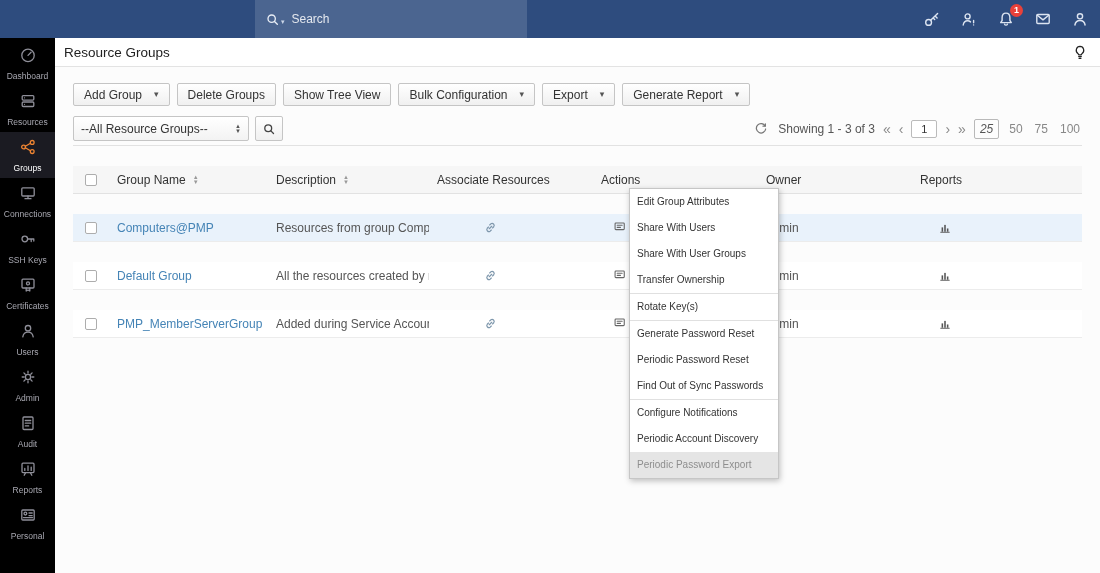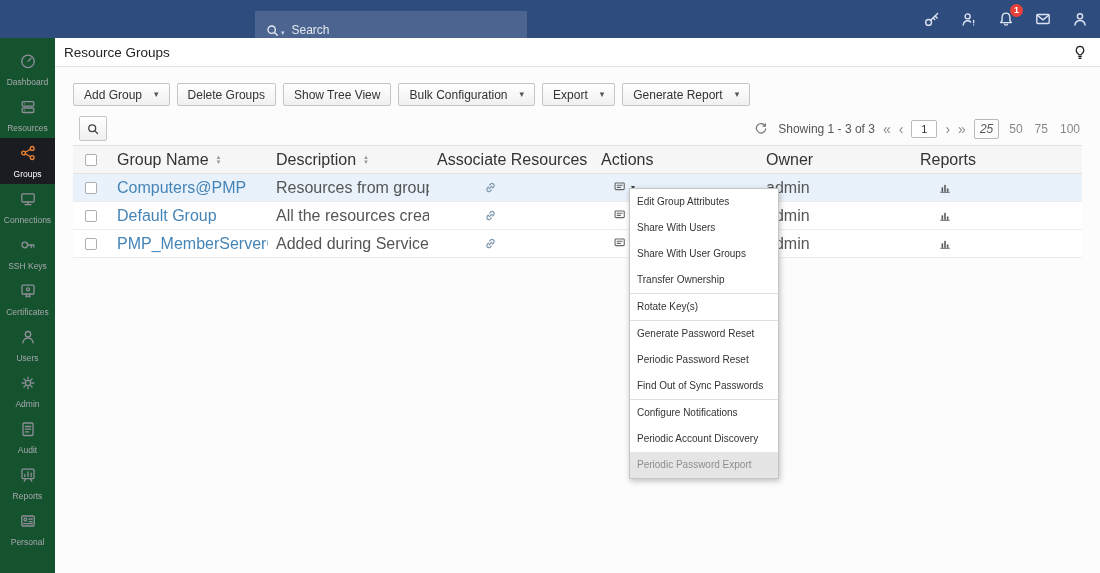--- a/index.html
+++ b/index.html
@@ -8,32 +8,32 @@
     position: relative;
     font-family: "Liberation Sans", sans-serif;
     background: #fff;
     overflow: hidden;
   }
 
   
   .hdr { position:absolute; top:0; left:0; right:0; height:38px; background:#2e4c7e; z-index:30; }
   .logo { position:absolute; left:12px; top:10px; display:flex; align-items:flex-start; gap:2px; color:#fff; font-size:15px; font-weight:700; white-space:nowrap; }
   .logo svg { margin-top:-2px; }
-  .hdr-search { position:absolute; left:255px; top:0; width:272px; height:38px; background:rgba(255,255,255,.14); display:flex; align-items:center; padding:0 10px;margin-top:11px; }
+  .hdr-search { position:absolute; left:255px; top:0; width:272px; height:38px; background:rgba(255,255,255,.14); display:flex; align-items:center; padding:0 10px; }
   .hdr-search .mag { color:#e9eef6; display:flex; }
   .scope-caret { color:#ccd7e8; font-size:7px; margin:5px 7px 0 1px; }
   .scope-caret::after { content:"▾"; }
   .hdr-input { background:transparent; border:none; outline:none; color:#fff; font-size:12px; width:190px; }
   .hdr-input::placeholder { color:rgba(255,255,255,.85); }
   .hdr-icons { position:absolute; right:10px; top:0; height:38px; display:flex; align-items:center; gap:17px; color:#dce4f1; }
   .hicon { position:relative; width:20px; height:20px; display:flex; align-items:center; justify-content:center; cursor:pointer; }
   .badge { position:absolute; top:-5px; right:-7px; min-width:13px; height:13px; border-radius:7px; background:#e8413a; color:#fff; font-size:9px; line-height:13px; text-align:center; padding:0 2px; font-weight:700; }
 
   
-  .sidebar { position:absolute; left:0; top:38px; bottom:0; width:55px; background:#14532d; z-index:20; padding-top:8px; }
+  .sidebar { position:absolute; left:0; top:38px; bottom:0; width:55px; background:#000000; z-index:20; padding-top:2px; }
   .sb-item { height:46px; display:flex; flex-direction:column; align-items:center; justify-content:center; gap:3px; color:#8f8f99; cursor:pointer; }
   .sb-label { font-size:8.5px; color:#a8a8b1; }
   .sb-item.active { background:#1b1b22; color:#ef8532; }
   .sb-item.active .sb-label { color:#fff; }
 
   
   .content { position:absolute; left:55px; top:38px; right:0; bottom:0; background:#fcfcfc; }
   .titlebar { height:29px; background:#fff; border-bottom:1px solid #e3e3e3; display:flex; align-items:center; padding:0 12px 0 9px; }
   .page-title { font-size:13.5px; color:#222; }
   .bulb { margin-left:auto; color:#222; cursor:pointer; display:flex; }
@@ -59,21 +59,21 @@
   .pg { color:#8a8a8a; font-size:14px; cursor:pointer; line-height:1; }
   .pg-first::after { content:"«"; } .pg-prev::after { content:"‹"; }
   .pg-next::after  { content:"›"; } .pg-last::after { content:"»"; }
   .pg-input { width:26px; height:18px; border:1px solid #bbb; border-radius:2px; text-align:center; font-size:11px; color:#333; }
   .size { color:#888; cursor:pointer; padding:2px 2px; }
   .size.active { border:1px solid #b9b9b9; background:#fdfdfd; color:#555; padding:2px 5px; border-radius:2px;font-style:italic; }
 
   
   .table { margin:4px 18px 0; border-top:1px solid #e2e2e2; }
   .trow { display:grid; grid-template-columns:36px 159px 161px 164px 165px 154px 1fr;
-          align-items:center; height:28px; border-bottom:1px solid #ececec; background:#fff; font-size:16px; color:#555; }
+          align-items:center; height:28px; border-bottom:1px solid #ececec; background:#fff; font-size:12px; color:#555;margin-top:20px; }
   .trow.thead { background:#f6f6f6; border-bottom:1px solid #e2e2e2; color:#333; }
   .trow.selected { background:#e9f2fb; }
   .td, .th { padding-left:8px; display:flex; align-items:center; gap:4px; overflow:hidden; white-space:nowrap; }
   .cb { justify-content:center; padding-left:0; }
   .checkbox { width:12px; height:12px; border:1px solid #adadad; border-radius:2px; background:#fff; cursor:pointer; }
   .gname { color:#4584b6; text-decoration:none; cursor:pointer; }
   .sort { display:inline-flex; flex-direction:column; margin-left:3px; color:#999; }
   .sort::before { content:"▲"; font-size:6px; line-height:5px; }
   .sort::after  { content:"▼"; font-size:6px; line-height:5px; }
   .assoc-icon { margin-left:46px; color:#7e97ac; cursor:pointer; display:flex; }
@@ -255,20 +255,24 @@
         <span>Export</span>
         <span class="caret"></span>
       </button>
     <button class="btn">
         <span>Generate Report</span>
         <span class="caret"></span>
       </button>
   </div>
 
   <div class="filter-row">
+    <div class="select">
+      <span>--All Resource Groups--</span>
+      <span class="updown"></span>
+    </div>
     <button class="search-btn">
       <svg width="14" height="14" viewBox="0 0 18 18" fill="none" stroke="currentColor" stroke-width="1.7" stroke-linecap="round">
           <circle cx="8" cy="8" r="4.4"></circle>
           <path d="M11.4 11.4l3.4 3.4"></path>
         </svg>
     </button>
 
     <div class="pag">
       <span class="refresh">
         <svg width="14" height="14" viewBox="0 0 18 18" fill="none" stroke="currentColor" stroke-width="1.6" stroke-linecap="round" stroke-linejoin="round">

